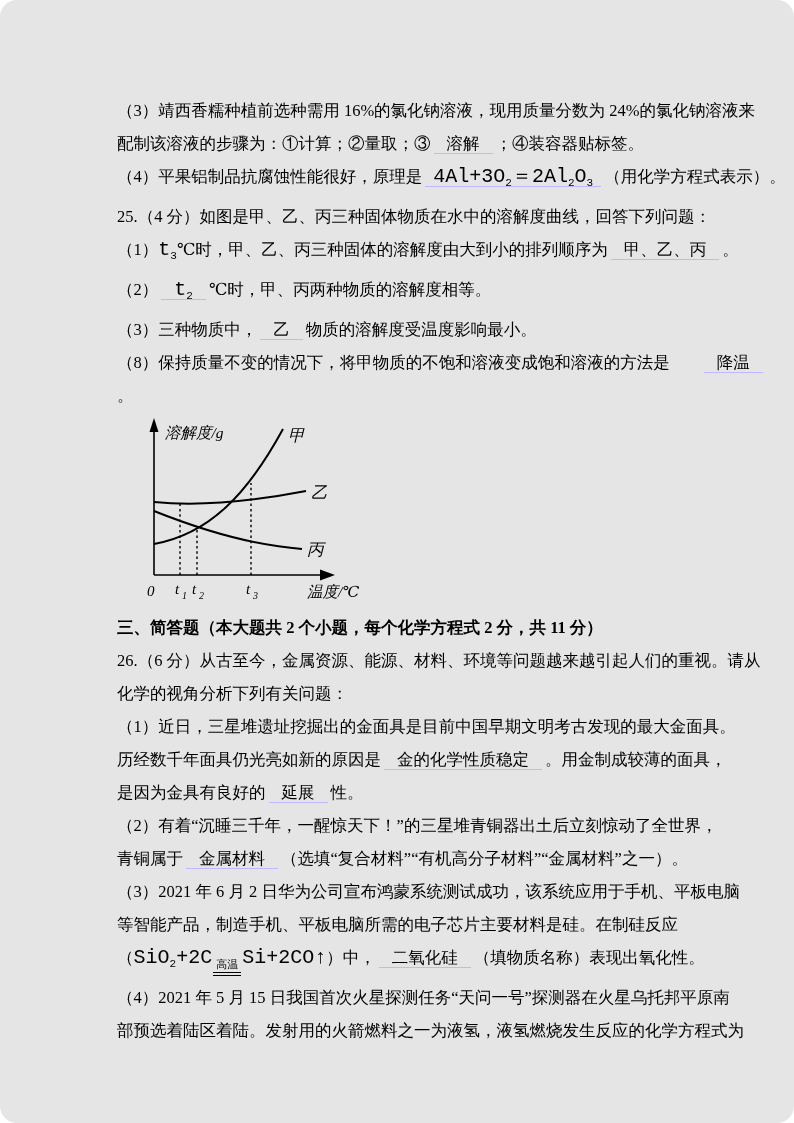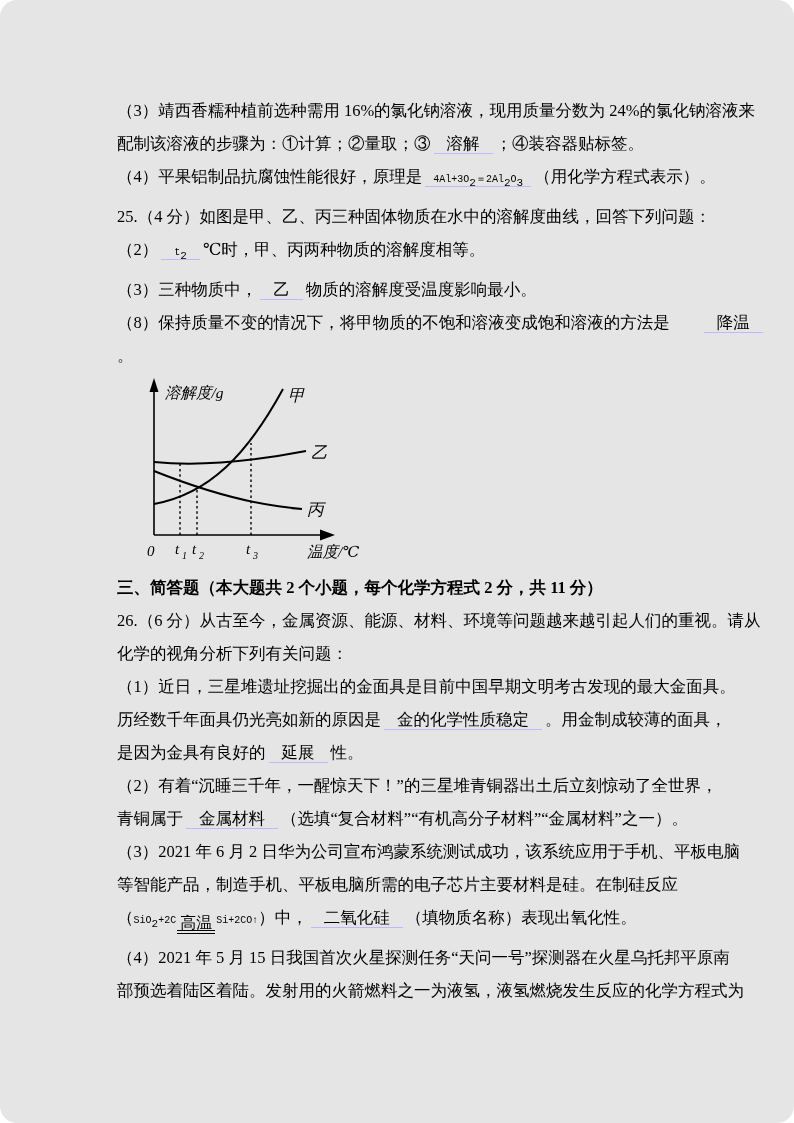--- a/index.html
+++ b/index.html
@@ -11,38 +11,39 @@
   }
   .content{padding:94px 80px 0 117px;font-size:16.5px;line-height:33px;}
   p.ln{margin:0;white-space:nowrap;}
   .i1{margin-left:15px;}
   .i2{margin-left:26px;}
   .sec{font-weight:bold;margin-top:9px;}
   .mt-q25{margin-top:29px;}
   .bl{border-bottom:1px solid #c4b5fd;padding:0 13px;margin:0 3px;white-space:nowrap;}
   .bl-f{padding:0 8px;}
   .gapL{margin-left:34px;}
-  .mono{font-family:"Liberation Mono","DejaVu Sans Mono",monospace;font-size:10px;}
+  .mono{font-family:"Liberation Mono","DejaVu Sans Mono",monospace;font-size:20px;}
   .sb{font-size:11px;vertical-align:-4px;}
   .cond{display:inline-block;vertical-align:-5px;margin:0 1px;}
-  .cond-in{display:block;font-size:16px;line-height:13px;padding:0 3px 1px;border-bottom:4px double #000;}
+  .cond-in{display:block;font-size:11px;line-height:13px;padding:0 3px 1px;border-bottom:4px double #000;}
   .graph-wrap{margin:3px 0 4px 22px;height:192px;font-style:italic;}
   .gtxt{font-family:"Liberation Serif","DejaVu Serif",serif;}
 </style>
 </head>
 <body>
 
 <div class="page">
   <div class="content">
 
     <p class="ln i2">（3）靖西香糯种植前选种需用 16%的氯化钠溶液，现用质量分数为 24%的氯化钠溶液来</p>
     <p class="ln i1"><span>配制该溶液的步骤为：①计算；②量取；③</span><span class="bl">溶解</span><span>；④装容器贴标签。</span></p>
     <p class="ln i2"><span>（4）平果铝制品抗腐蚀性能很好，原理是</span><span class="bl bl-f"><span class="mono">4Al+3O</span><span class="mono sb">2</span><span class="mono">＝2Al</span><span class="mono sb">2</span><span class="mono">O</span><span class="mono sb">3</span></span><span>（用化学方程式表示）。</span></p>
 
     <p class="ln mt-q25">25.（4 分）如图是甲、乙、丙三种固体物质在水中的溶解度曲线，回答下列问题：</p>
+    <p class="ln i2"><span>（1）</span><span class="mono">t</span><span class="mono sb">3</span><span>℃时，甲、乙、丙三种固体的溶解度由大到小的排列顺序为</span><span class="bl">甲、乙、丙</span><span>。</span></p>
     <p class="ln i2"><span>（2）</span><span class="bl"><span class="mono">t</span><span class="mono sb">2</span></span><span>℃时，甲、丙两种物质的溶解度相等。</span></p>
     <p class="ln i2"><span>（3）三种物质中，</span><span class="bl">乙</span><span>物质的溶解度受温度影响最小。</span></p>
     <p class="ln i2"><span>（8）保持质量不变的情况下，将甲物质的不饱和溶液变成饱和溶液的方法是</span><span class="bl gapL">降温</span></p>
     <p class="ln i1">。</p>
 
     <div class="graph-wrap">
       <svg width="280" height="192" viewBox="0 0 280 192">
 
         <line x1="15" y1="160" x2="15" y2="14" stroke="#000" stroke-width="1.6"></line>
         <polygon points="15,3 10.5,17 19.5,17" fill="#000"></polygon>

